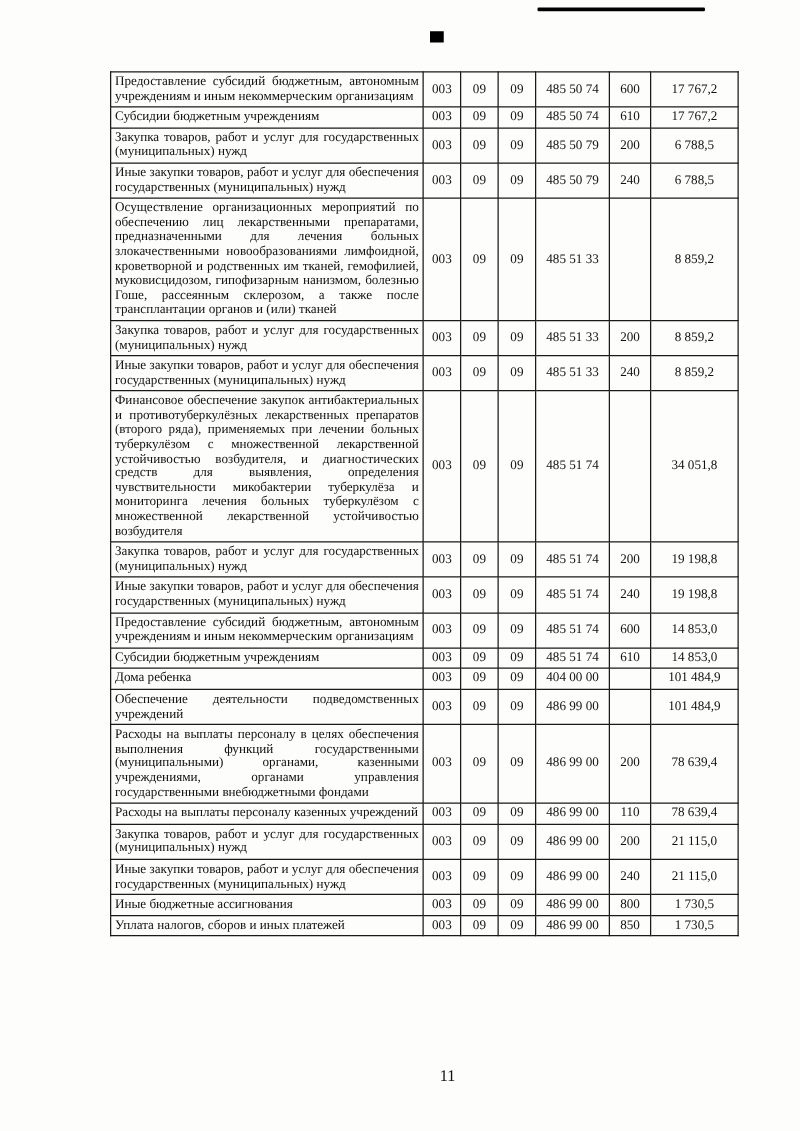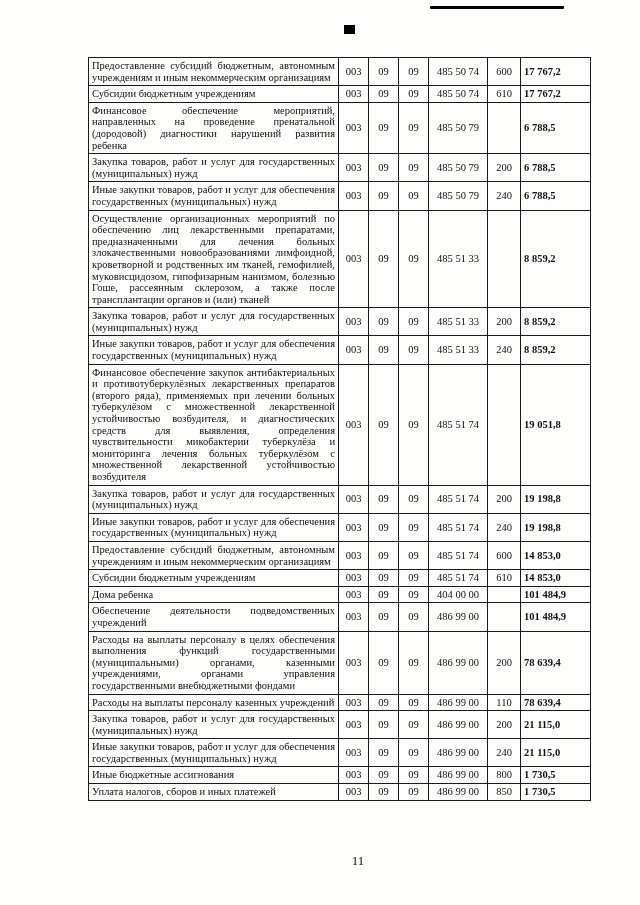--- a/index.html
+++ b/index.html
@@ -44,25 +44,24 @@
     padding-right: 4px;
   }
   td.td-code {
     text-align: center;
     vertical-align: middle;
     white-space: nowrap;
     padding-left: 1px;
     padding-right: 1px;
   }
   td.td-amount {
-    text-align: left;
+    text-align: center;
     vertical-align: middle;
     white-space: nowrap;
     padding-right: 4px;
-    font-weight: bold;
   }
   .page-number {
     position: absolute;
     left: 0;
     top: 853px;
     width: 100%;
     text-align: center;
     font-size: 13px;
     color: #111;
     margin-left: 38px;
@@ -99,47 +98,38 @@
         <tr>
           <td class="td-desc">Субсидии бюджетным учреждениям</td>
           <td class="td-code">003</td>
           <td class="td-code">09</td>
           <td class="td-code">09</td>
           <td class="td-code">485 50 74</td>
           <td class="td-code">610</td>
           <td class="td-amount">17 767,2</td>
         </tr>
         <tr>
-          <td class="td-desc">Финансовое обеспечение мероприятий, направленных на проведение пренатальной (дородовой) диагностики нарушений развития ребенка</td>
+          <td class="td-desc">Закупка товаров, работ и услуг для государственных (муниципальных) нужд</td>
           <td class="td-code">003</td>
           <td class="td-code">09</td>
           <td class="td-code">09</td>
           <td class="td-code">485 50 79</td>
-          <td class="td-code"></td>
+          <td class="td-code">200</td>
           <td class="td-amount">6 788,5</td>
         </tr>
         <tr>
-          <td class="td-desc">Закупка товаров, работ и услуг для государственных (муниципальных) нужд</td>
+          <td class="td-desc">Иные закупки товаров, работ и услуг для обеспечения государственных (муниципальных) нужд</td>
           <td class="td-code">003</td>
           <td class="td-code">09</td>
           <td class="td-code">09</td>
           <td class="td-code">485 50 79</td>
-          <td class="td-code">200</td>
+          <td class="td-code">240</td>
           <td class="td-amount">6 788,5</td>
         </tr>
         <tr>
-          <td class="td-desc">Иные закупки товаров, работ и услуг для обеспечения государственных (муниципальных) нужд</td>
-          <td class="td-code">003</td>
-          <td class="td-code">09</td>
-          <td class="td-code">09</td>
-          <td class="td-code">485 50 79</td>
-          <td class="td-code">240</td>
-          <td class="td-amount">6 788,5</td>
-        </tr>
-        <tr>
           <td class="td-desc">Осуществление организационных мероприятий по обеспечению лиц лекарственными препаратами, предназначенными для лечения больных злокачественными новообразованиями лимфоидной, кроветворной и родственных им тканей, гемофилией, муковисцидозом, гипофизарным нанизмом, болезнью Гоше, рассеянным склерозом, а также после трансплантации органов и (или) тканей</td>
           <td class="td-code">003</td>
           <td class="td-code">09</td>
           <td class="td-code">09</td>
           <td class="td-code">485 51 33</td>
           <td class="td-code"></td>
           <td class="td-amount">8 859,2</td>
         </tr>
         <tr>
           <td class="td-desc">Закупка товаров, работ и услуг для государственных (муниципальных) нужд</td>
@@ -159,21 +149,21 @@
           <td class="td-code">240</td>
           <td class="td-amount">8 859,2</td>
         </tr>
         <tr>
           <td class="td-desc">Финансовое обеспечение закупок антибактериальных и противотуберкулёзных лекарственных препаратов (второго ряда), применяемых при лечении больных туберкулёзом с множественной лекарственной устойчивостью возбудителя, и диагностических средств для выявления, определения чувствительности микобактерии туберкулёза и мониторинга лечения больных туберкулёзом с множественной лекарственной устойчивостью возбудителя</td>
           <td class="td-code">003</td>
           <td class="td-code">09</td>
           <td class="td-code">09</td>
           <td class="td-code">485 51 74</td>
           <td class="td-code"></td>
-          <td class="td-amount">19 051,8</td>
+          <td class="td-amount">34 051,8</td>
         </tr>
         <tr>
           <td class="td-desc">Закупка товаров, работ и услуг для государственных (муниципальных) нужд</td>
           <td class="td-code">003</td>
           <td class="td-code">09</td>
           <td class="td-code">09</td>
           <td class="td-code">485 51 74</td>
           <td class="td-code">200</td>
           <td class="td-amount">19 198,8</td>
         </tr>

